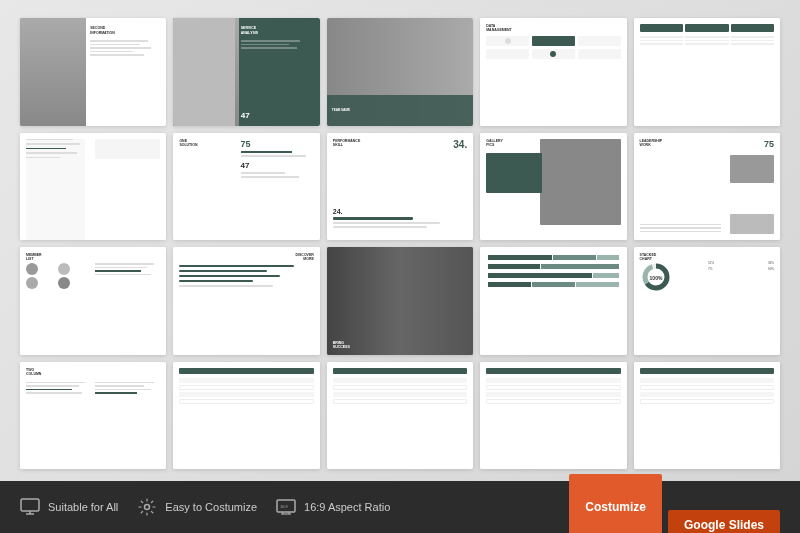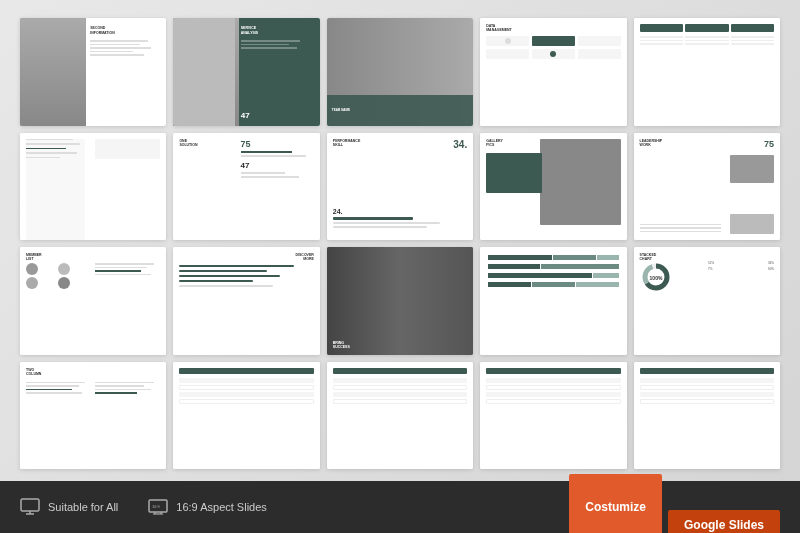--- a/index.html
+++ b/index.html
@@ -54,21 +54,21 @@
       background: #2c2c2c;
       display: flex;
       align-items: center;
       padding: 0 20px;
       gap: 0;
     }
 
     .bottom-features {
       display: flex;
       flex: 1;
-      gap: 30px;
+      gap: 19px;
       align-items: center;
     }
 
     .feature-item {
       display: flex;
       align-items: center;
       gap: 8px;
       color: #ccc;
       font-size: 11px;
     }
@@ -438,32 +438,41 @@
       <div class="feature-icon">
         <svg width="20" height="18" viewBox="0 0 20 18" fill="none">
           <rect x="1" y="1" width="18" height="12" rx="1.5" stroke="#aaa" stroke-width="1.5" fill="none"></rect>
           <line x1="10" y1="13" x2="10" y2="16" stroke="#aaa" stroke-width="1.5"></line>
           <line x1="6" y1="16" x2="14" y2="16" stroke="#aaa" stroke-width="1.5"></line>
         </svg>
       </div>
       <span>Suitable for All</span>
     </div>
 
+    <div class="feature-item">
+      <div class="feature-icon">
+        <svg width="18" height="18" viewBox="0 0 18 18" fill="none">
+          <circle cx="9" cy="9" r="2.5" stroke="#aaa" stroke-width="1.5" fill="none"></circle>
+          <path d="M9 1v2M9 15v2M1 9h2M15 9h2M3.22 3.22l1.41 1.41M13.37 13.37l1.41 1.41M3.22 14.78l1.41-1.41M13.37 4.63l1.41-1.41" stroke="#aaa" stroke-width="1.2" stroke-linecap="round"></path>
+        </svg>
+      </div>
+      <span>Easy to Costumize</span>
+    </div>
 
     <div class="feature-item">
       <div class="feature-icon">
         <svg width="20" height="16" viewBox="0 0 20 16" fill="none">
           <rect x="1" y="1" width="18" height="12" rx="1" stroke="#aaa" stroke-width="1.5" fill="none"></rect>
           <line x1="7" y1="13" x2="7" y2="15" stroke="#aaa" stroke-width="1.2"></line>
           <line x1="13" y1="13" x2="13" y2="15" stroke="#aaa" stroke-width="1.2"></line>
           <line x1="5" y1="15" x2="15" y2="15" stroke="#aaa" stroke-width="1.2"></line>
           <text x="4" y="9" font-size="4" fill="#aaa" font-family="Arial">16:9</text>
         </svg>
       </div>
-      <span>16:9 Aspect Slides</span>
+      <span>16:9 Aspect Ratio</span>
     </div>
 
   </div>
 
   <div class="bottom-buttons">
     <button class="btn-powerpoint">Costumize</button>
     <button class="btn-google">Google Slides</button>
   </div>
 </div>
 

